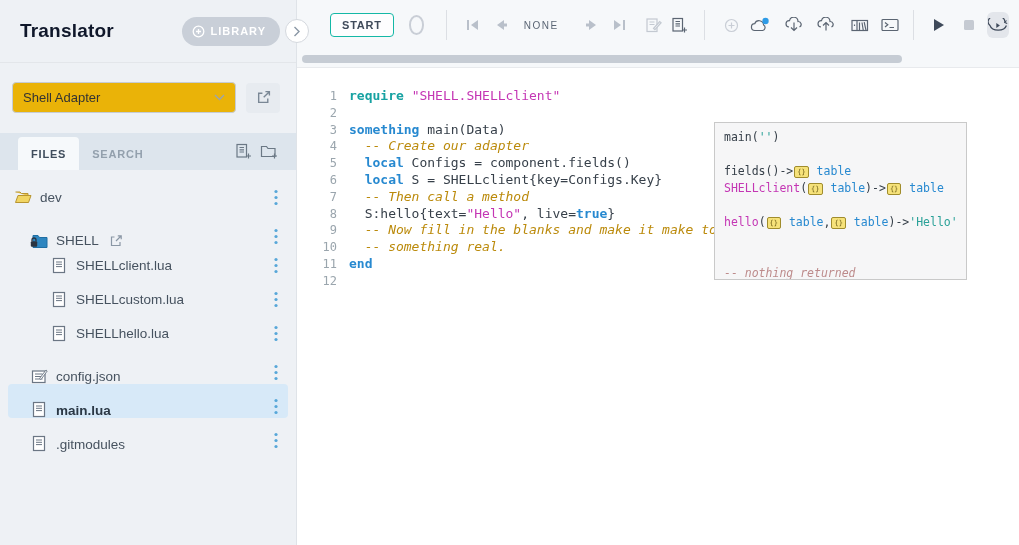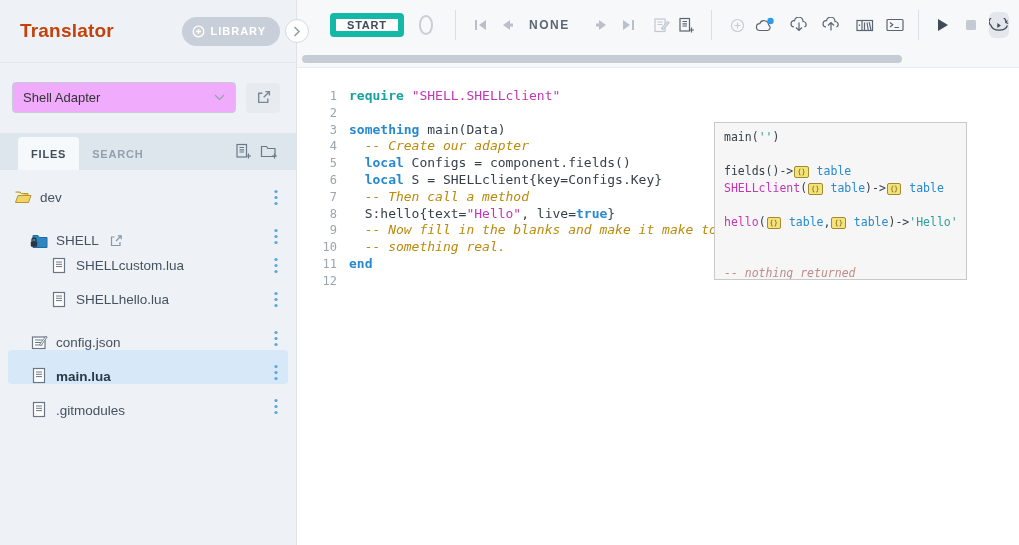--- a/index.html
+++ b/index.html
@@ -4,29 +4,29 @@
 <style>
   html,body{margin:0;padding:0;background:#fff;width:1019px;height:545px;overflow:hidden;
     font-family:"Liberation Sans",sans-serif;-webkit-font-smoothing:antialiased;}
   *{box-sizing:border-box;}
 
   
   .sidebar{position:absolute;left:0;top:0;width:297px;height:545px;background:#eef1f5;
     border-right:1px solid #dfe3e8;}
   .sb-header{height:63px;border-bottom:1px solid #e3e6ea;display:flex;align-items:center;
     padding:0 16px 0 20px;position:relative;}
-  .app-title{color:#c2410c;font-size:19px;font-weight:bold;letter-spacing:.2px;flex:1;}
+  .app-title{color:#0f172a;font-size:19px;font-weight:bold;letter-spacing:.2px;flex:1;}
   .library-btn{display:flex;align-items:center;gap:6px;background:#c9cfd8;color:#fff;
     border:none;border-radius:15px;height:29px;padding:0 14px 0 10px;font-size:11px;
     font-weight:bold;letter-spacing:1px;cursor:pointer;}
   .collapse-btn{position:absolute;left:285px;top:19px;width:24px;height:24px;border-radius:50%;
     background:#fff;border:1px solid #d4d8de;display:flex;align-items:center;justify-content:center;
     z-index:6;cursor:pointer;}
   .adapter-row{display:flex;align-items:center;padding:19px 12px 0 12px;gap:10px;}
-  .adapter-select{flex:0 0 224px;height:31px;background:#f0abfc;border:1px solid #c6ccd4;border-radius:4px;
+  .adapter-select{flex:0 0 224px;height:31px;background:#eab308;border:1px solid #c6ccd4;border-radius:4px;
     display:flex;align-items:center;padding:0 10px;font-size:13px;color:#333;cursor:pointer;}
   .adapter-select .val{flex:1;}
   .ext-btn{width:34px;height:30px;border:none;background:#e7ebf0;border-radius:4px;
     display:flex;align-items:center;justify-content:center;cursor:pointer;}
   .tabs-strip{margin-top:20px;height:37px;background:#dde5ed;display:flex;align-items:flex-end;
     padding:0 14px 0 18px;}
   .tab{height:33px;display:flex;align-items:center;padding:0 13px;font-size:11px;font-weight:bold;
     letter-spacing:.8px;color:#93a0ad;cursor:pointer;border-radius:4px 4px 0 0;}
   .tab.active{background:#f6f9fb;color:#3f4d5c;}
   .tabs-strip .spacer{flex:1;}
@@ -41,27 +41,27 @@
   .tree-row.ind1{padding-left:22px;align-items:flex-end;}
   .tree-row.ind2{padding-left:42px;}
   .tree-row.selected{background:#d7e9f8;}
   .tree-row.selected .label{font-weight:bold;color:#2b3845;margin-top:6px;}
   .kebab-btn{width:20px;height:24px;display:flex;align-items:center;justify-content:center;
     background:none;border:none;cursor:pointer;margin-right:2px;}
 
   
   .main{position:absolute;left:297px;top:0;width:722px;height:545px;background:#fff;}
   .toolbar{height:50px;background:#f6f8fa;display:flex;align-items:center;padding-left:33px;}
-  .start-btn{height:24px;padding:0 11px;background:#fdfdfe;border:6px solid #14b8a6;border-radius:4px;
+  .start-btn{height:24px;padding:0 11px;background:#fdfdfe;border:1px solid #14b8a6;border-radius:4px;
     font-size:11px;font-weight:bold;letter-spacing:.8px;color:#3f4a5a;cursor:pointer;margin-right:15px;}
   .status-circle{width:20px;height:20px;border-radius:50%;border:2px solid #c9ced6;margin-right:22px;}
   .tb-div{width:1px;height:30px;background:#dcdfe4;margin-right:18px;}
   .tb-btn{background:none;border:none;padding:0;width:24px;height:26px;display:flex;align-items:center;
     justify-content:center;cursor:pointer;margin-right:10px;}
-  .none-label{font-size:12px;font-weight:bold;letter-spacing:1.5px;color:#5b6675;margin:0 24px 0 4px;}
+  .none-label{font-size:10px;font-weight:normal;letter-spacing:1.5px;color:#5b6675;margin:0 24px 0 4px;}
   .tb-btn.sel{background:#e3e6eb;border-radius:6px;width:30px;}
   .hscroll{height:18px;background:#f6f8fa;border-bottom:1px solid #e8eaed;position:relative;}
   .hthumb{position:absolute;left:5px;top:5px;width:600px;height:8px;border-radius:4px;background:#c6ccd4;cursor:pointer;}
 
   
   .editor{padding-top:20px;font-family:"DejaVu Sans Mono",monospace;font-size:13px;}
   .cl{display:flex;line-height:16.8px;white-space:pre;}
   .ln{width:40px;text-align:right;color:#9aa5ad;font-size:12px;flex:0 0 40px;user-select:none;}
   .code{padding-left:12px;}
   .tok-plain{color:#37404a;}
@@ -172,20 +172,38 @@
           </svg>
         </span>
         <span class="label">
           <span>SHELL</span>
           <span style="display: flex;">
             <svg width="14" height="14" viewBox="0 0 14 14" fill="none" stroke="#8a97a5" stroke-width="1.2">
               <path d="M5.5 3H2.5v8.5H11V8"></path>
               <path d="M7 7l5-5M8.8 1.8h3.4v3.4"></path>
             </svg>
           </span>
+        </span>
+        <button class="kebab-btn">
+          <svg width="4" height="17" viewBox="0 0 4 17">
+            <circle cx="2" cy="2.5" r="1.6" fill="#57a7d9"></circle>
+            <circle cx="2" cy="8.5" r="1.6" fill="#57a7d9"></circle>
+            <circle cx="2" cy="14.5" r="1.6" fill="#57a7d9"></circle>
+          </svg>
+        </button>
+      </div>
+      <div class="tree-row ind2">
+        <span class="icon">
+          <svg width="14" height="17" viewBox="0 0 14 17">
+            <rect x="1.5" y="1.5" width="11" height="14" fill="#fff" stroke="#6b7684" stroke-width="1.2"></rect>
+            <path d="M4 5h6M4 7.3h6M4 9.6h6" stroke="#6b7684" fill="none"></path>
+          </svg>
+        </span>
+        <span class="label">
+          <span>SHELLclient.lua</span>
         </span>
         <button class="kebab-btn">
           <svg width="4" height="17" viewBox="0 0 4 17">
             <circle cx="2" cy="2.5" r="1.6" fill="#57a7d9"></circle>
             <circle cx="2" cy="8.5" r="1.6" fill="#57a7d9"></circle>
             <circle cx="2" cy="14.5" r="1.6" fill="#57a7d9"></circle>
           </svg>
         </button>
       </div>
       <div class="tree-row ind2">

